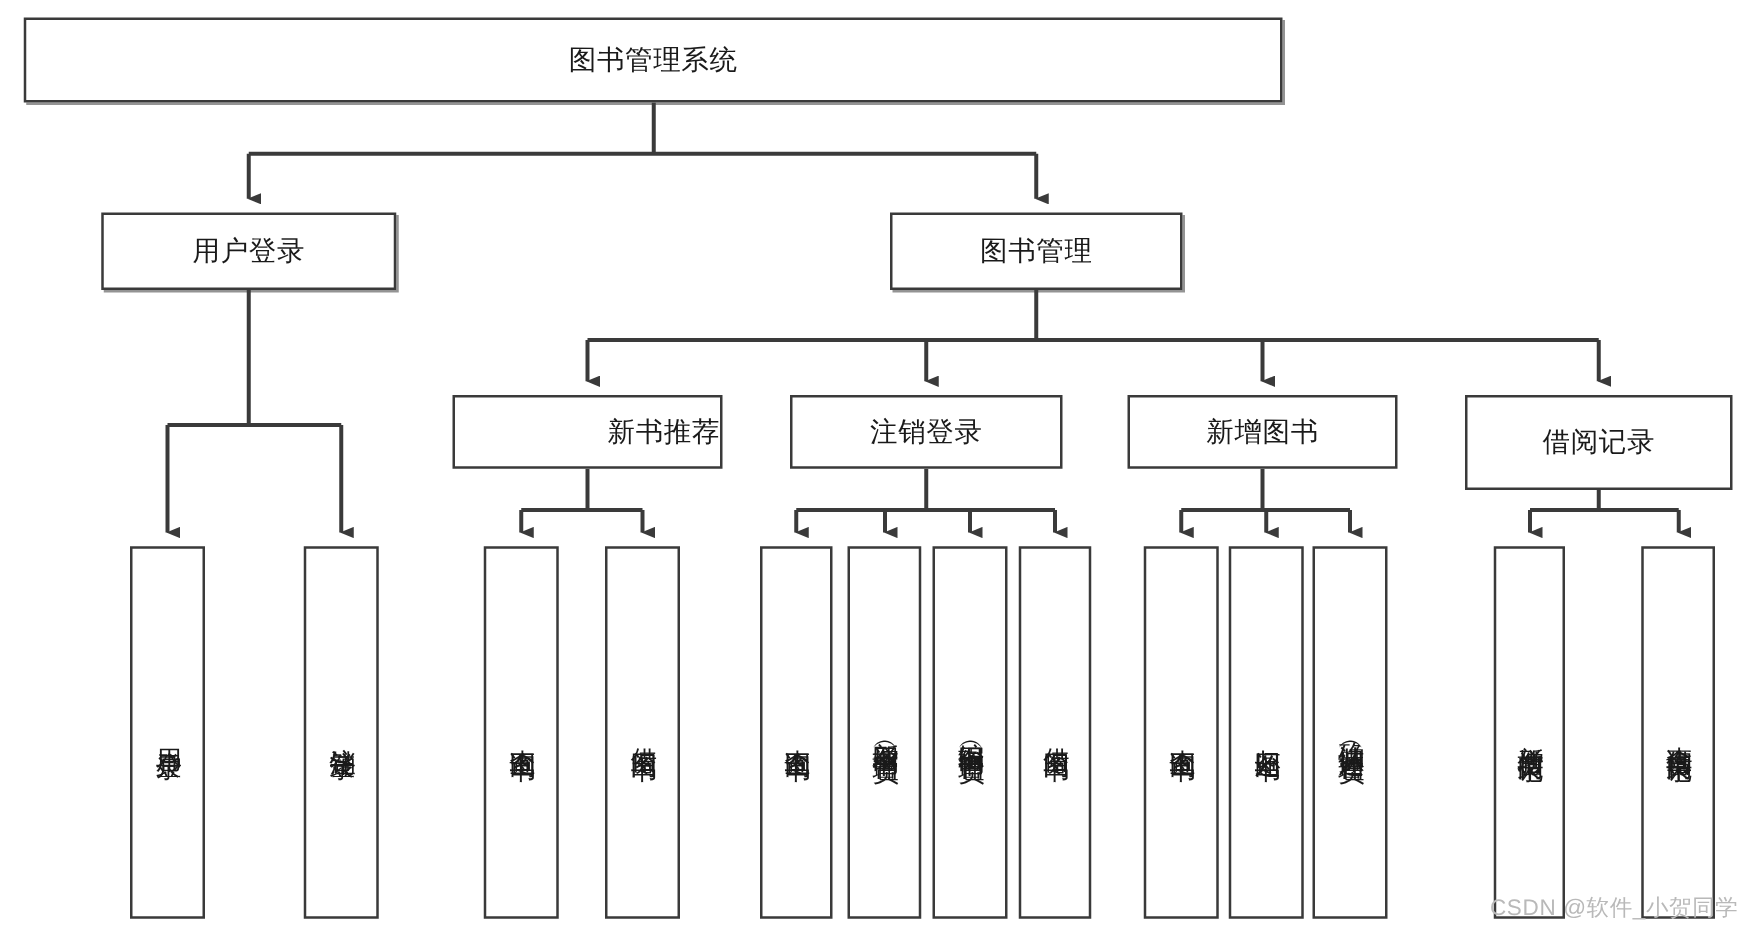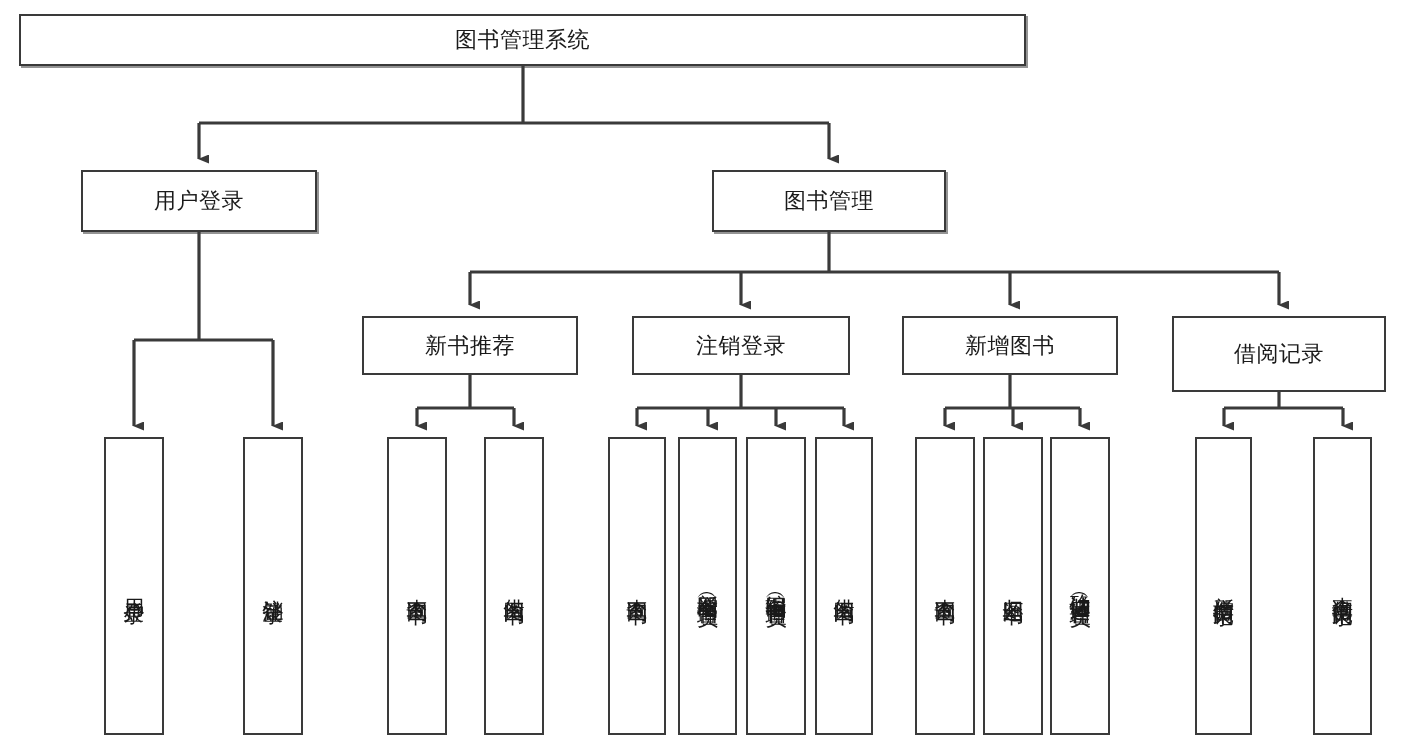--- a/index.html
+++ b/index.html
@@ -105,30 +105,30 @@
         <path d="M1013,408 L1013,426" marker-end="url(#arrowhead)"></path>
         <path d="M1080,408 L1080,426" marker-end="url(#arrowhead)"></path>
         <path d="M1279,375 L1279,408"></path>
         <path d="M1224,408 L1343,408"></path>
         <path d="M1224,408 L1224,426" marker-end="url(#arrowhead)"></path>
         <path d="M1343,408 L1343,426" marker-end="url(#arrowhead)"></path>
       </g>
   </svg>
 
   <div id="nodes-layer">
-      <div class="node shadowed" style="left: 19px; top: 14px; width: 1007px; height: 52px;">
+      <div class="node shadowed" style="left: 19px; top: 14px; width: 1007px; height: 68px;">
         <span class="node-label">图书管理系统</span>
       </div>
       <div class="node shadowed" style="left: 81px; top: 170px; width: 236px; height: 62px;">
         <span class="node-label">用户登录</span>
       </div>
       <div class="node shadowed" style="left: 712px; top: 170px; width: 234px; height: 62px;">
         <span class="node-label">图书管理</span>
       </div>
-      <div class="node" style="left: 362px; top: 316px; width: 216px; height: 59px;">
+      <div class="node" style="left: 362px; top: 316px; width: 216px; height: 59px; justify-content: flex-end;">
         <span class="node-label">新书推荐</span>
       </div>
       <div class="node" style="left: 632px; top: 316px; width: 218px; height: 59px;">
         <span class="node-label">注销登录</span>
       </div>
       <div class="node" style="left: 902px; top: 316px; width: 216px; height: 59px;">
         <span class="node-label">新增图书</span>
       </div>
       <div class="node" style="left: 1172px; top: 316px; width: 214px; height: 76px;">
         <span class="node-label">借阅记录</span>
@@ -167,14 +167,15 @@
         <span class="node-label">确认归还（管理员）</span>
       </div>
       <div class="node vertical" style="left: 1195px; top: 437px; width: 57px; height: 298px;">
         <span class="node-label">新增借阅记录</span>
       </div>
       <div class="node vertical" style="left: 1313px; top: 437px; width: 59px; height: 298px;">
         <span class="node-label">查询借阅记录</span>
       </div>
     </div>
 
+  <div class="watermark" style="left:1192px; top:714px;">CSDN @软件_小贺同学</div>
 
 </div>
 
 </body></html>

